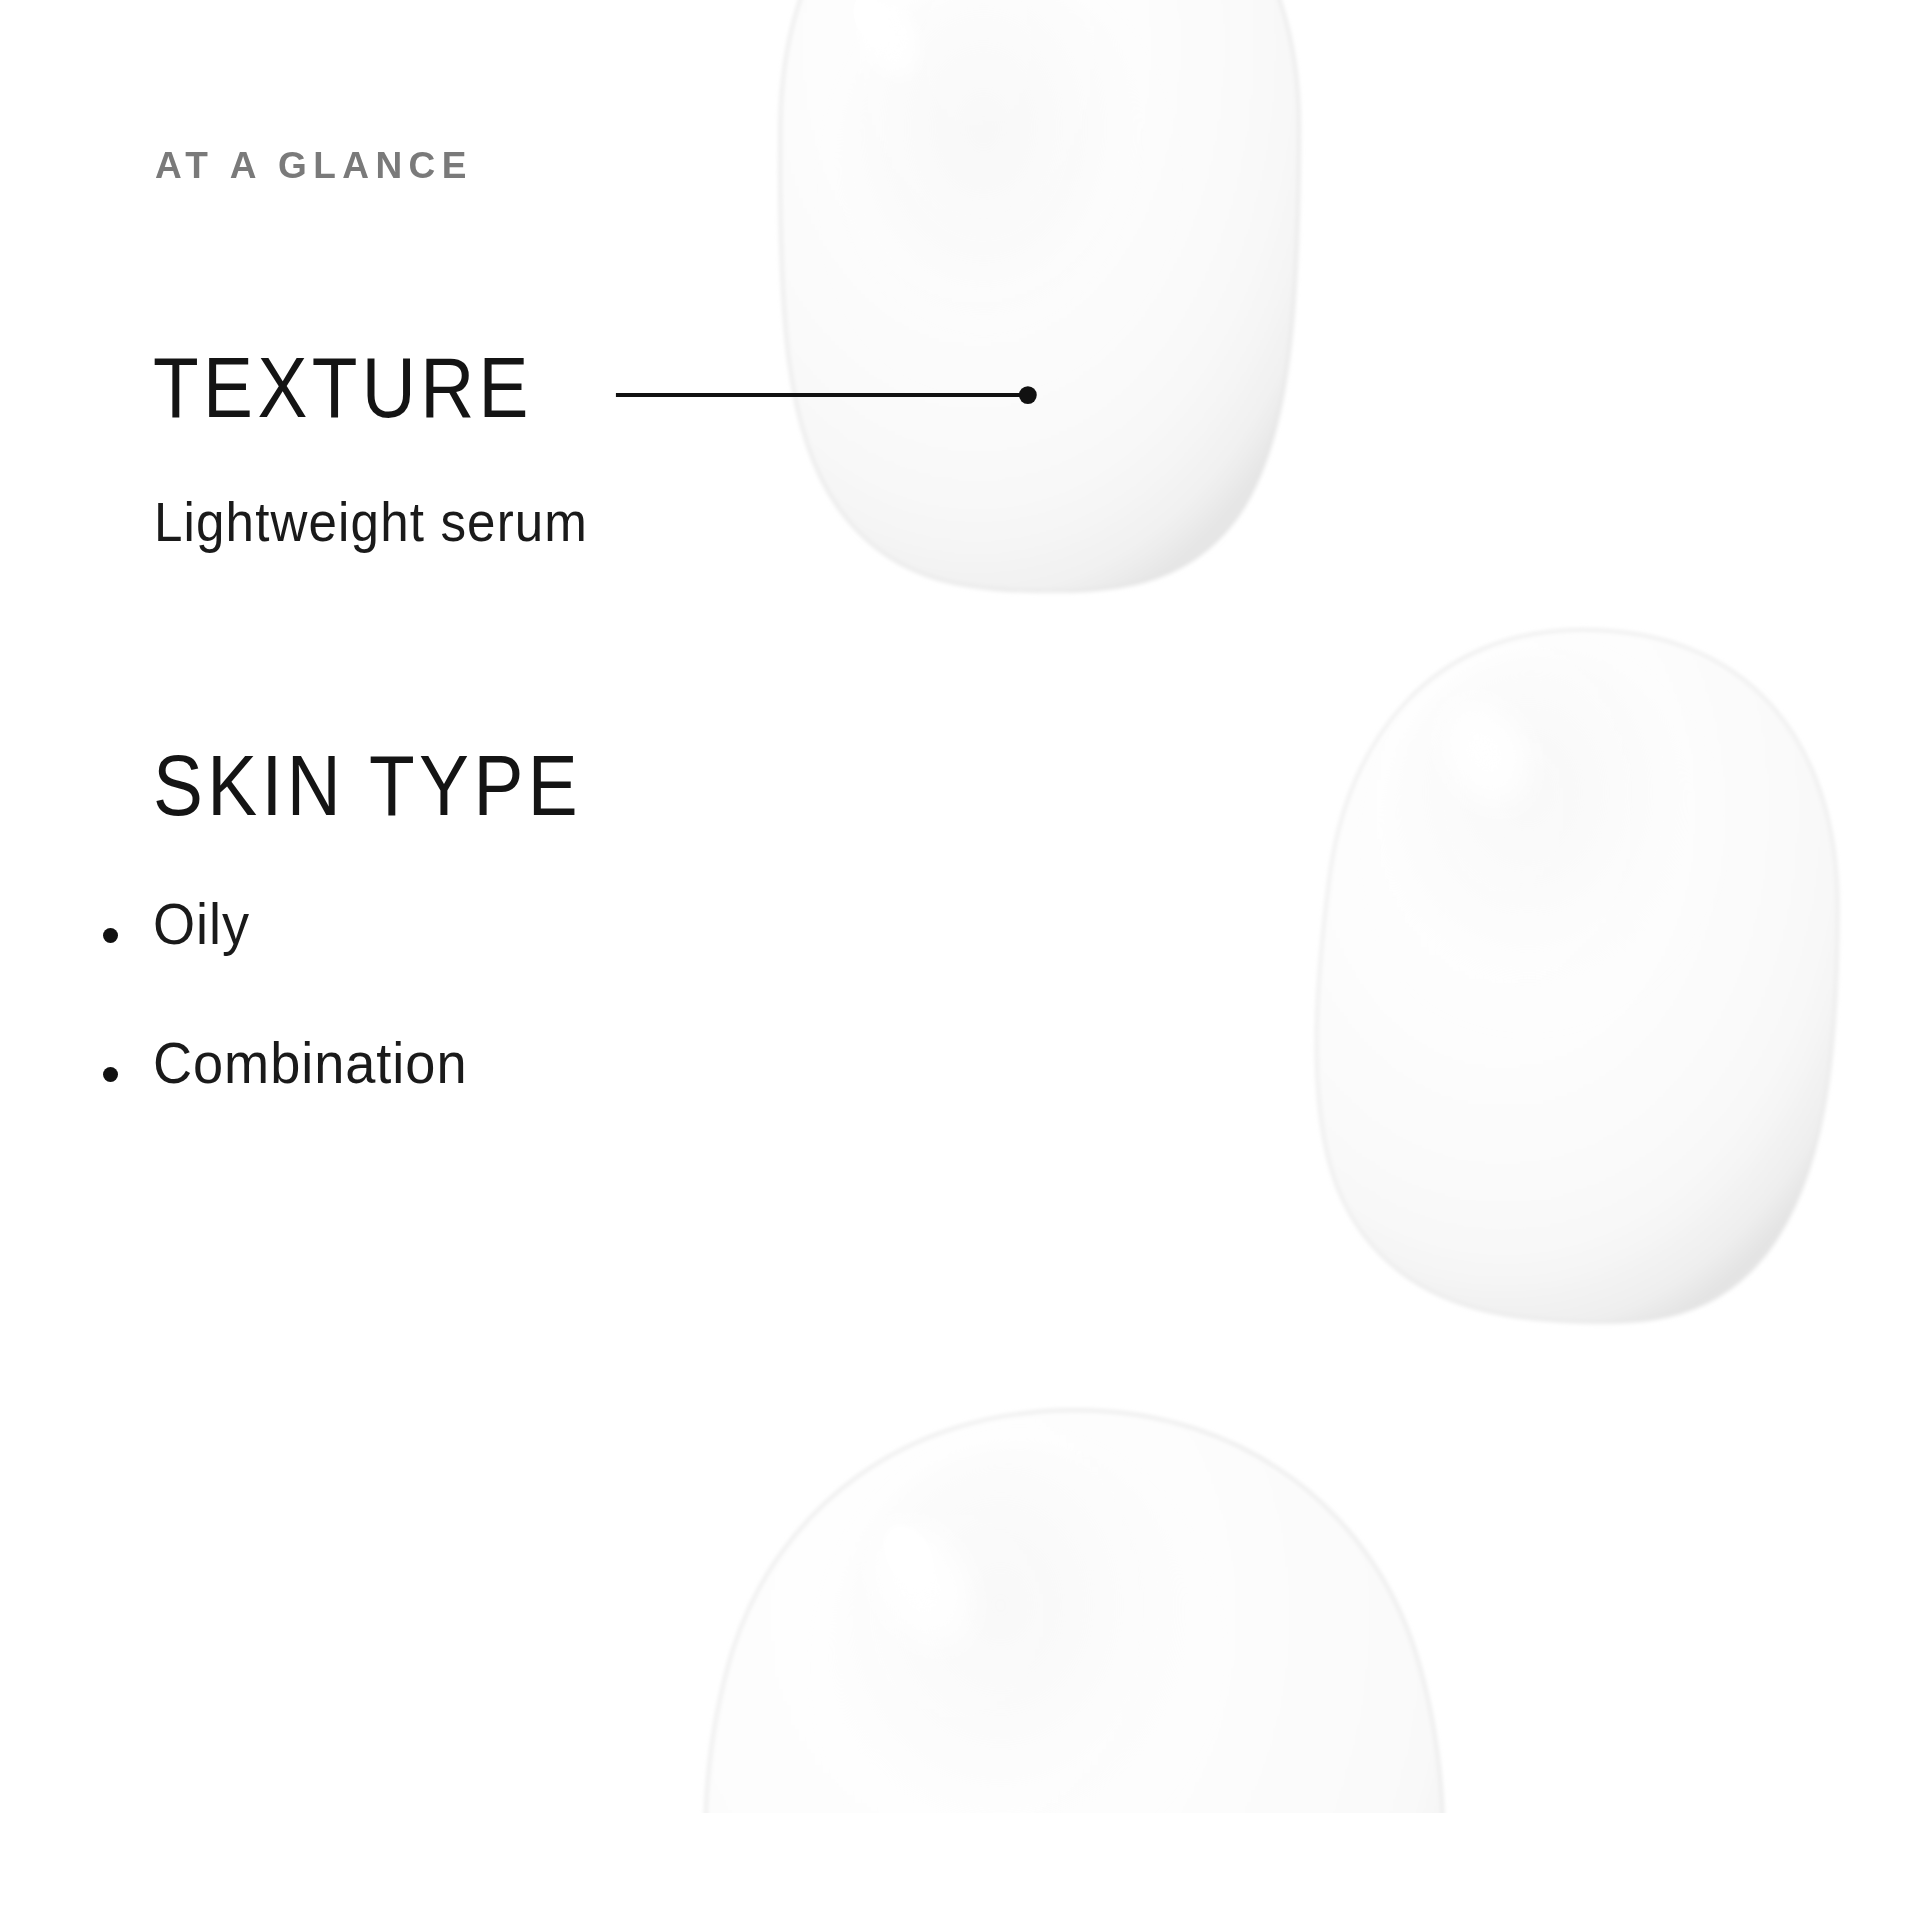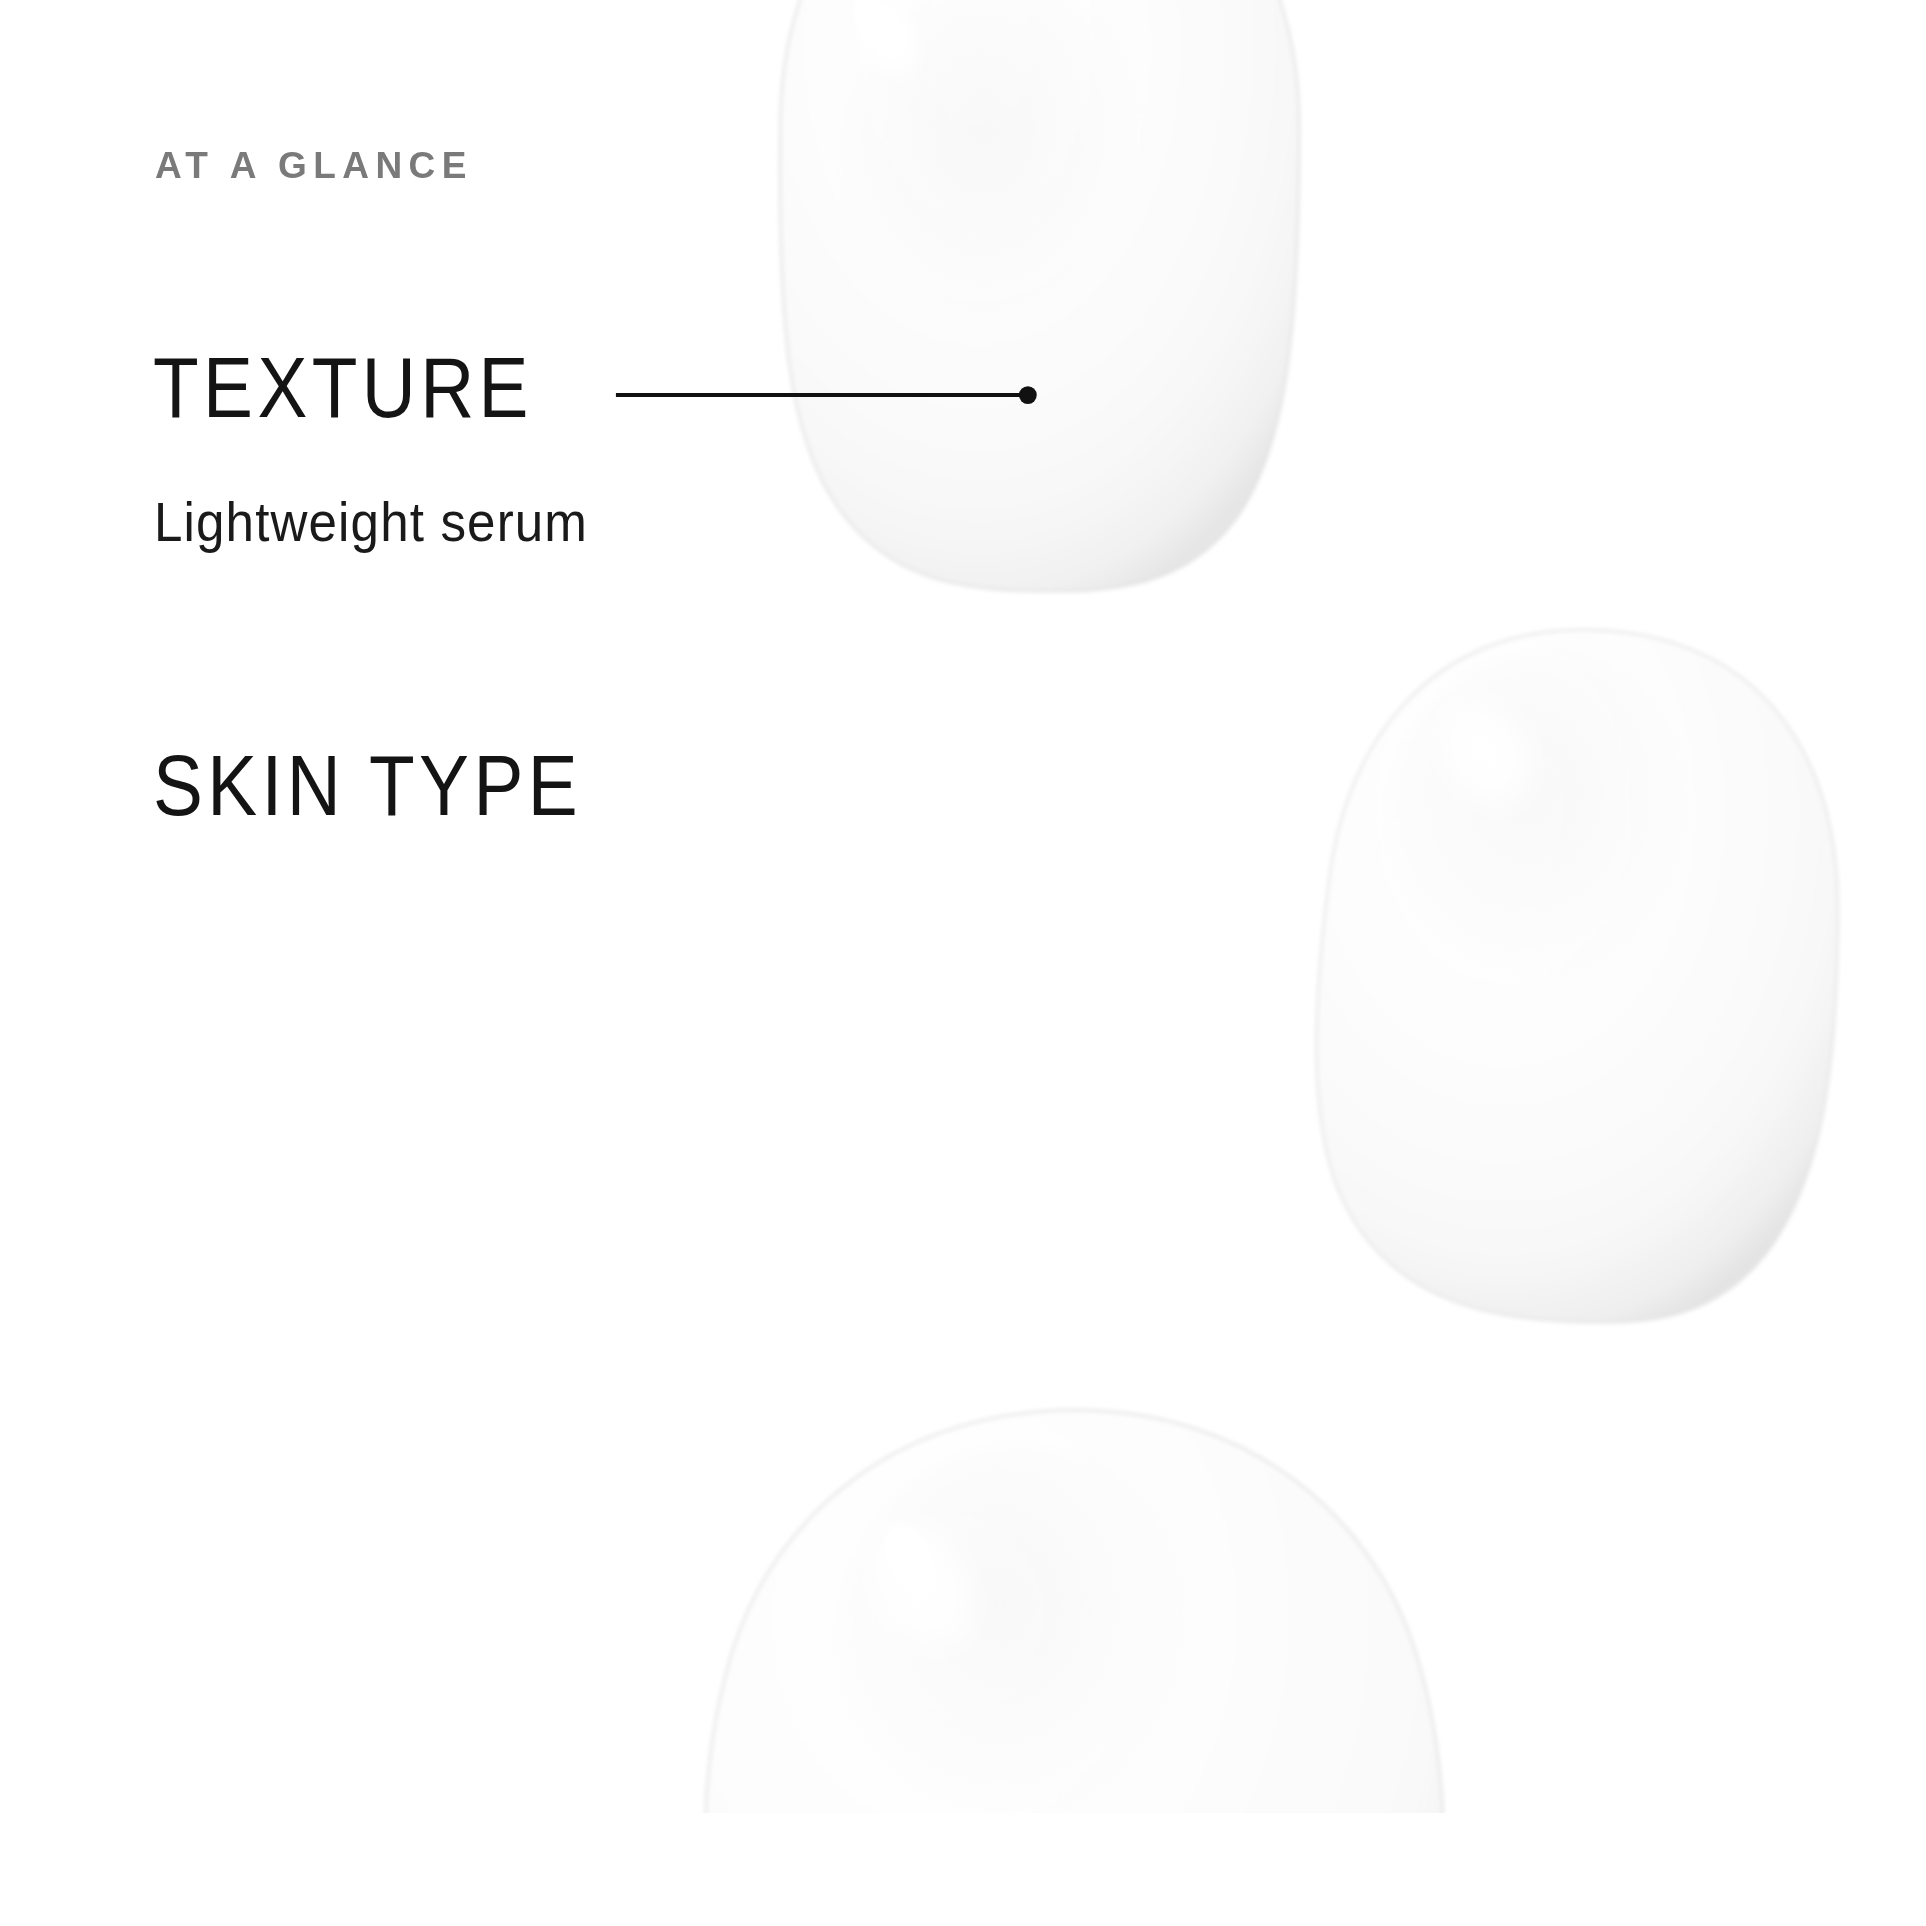--- a/index.html
+++ b/index.html
@@ -220,16 +220,26 @@
   <div id="content">
 
     <div class="eyebrow">AT A GLANCE</div>
 
     <div class="section-heading" id="heading-texture">TEXTURE</div>
 
     <div class="body-text">Lightweight serum</div>
 
     <div class="section-heading" id="heading-skin-type">SKIN TYPE</div>
 
+    <ul class="bullet-list">
+      <li class="bullet-item">
+        <span class="bullet-dot"></span>
+        <span class="bullet-label">Oily</span>
+      </li>
+      <li class="bullet-item">
+        <span class="bullet-dot"></span>
+        <span class="bullet-label">Combination</span>
+      </li>
+    </ul>
 
   </div>
 </div>
 
 
 </body></html>

